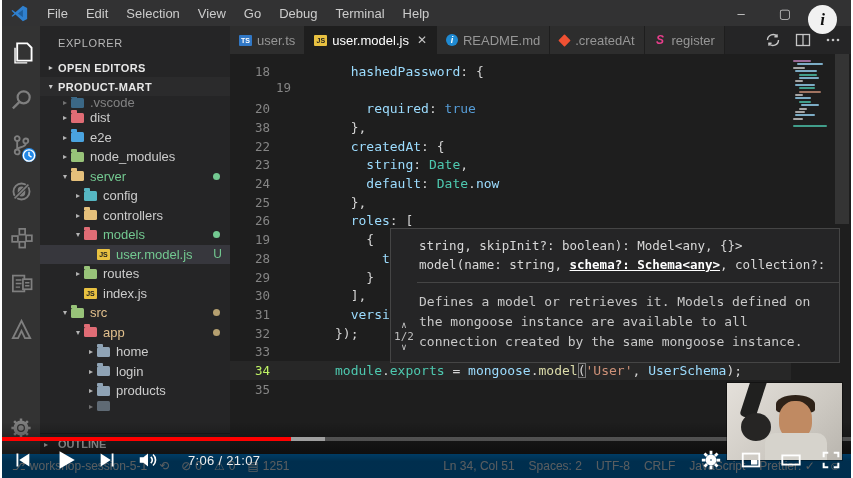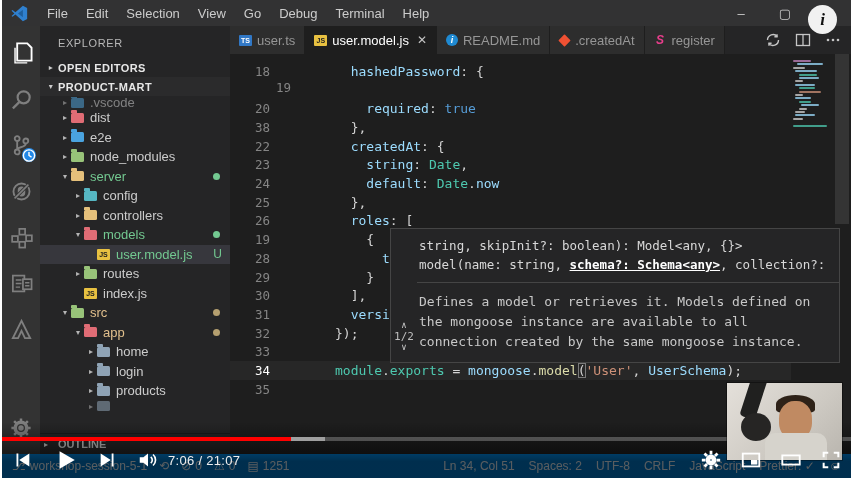--- a/index.html
+++ b/index.html
@@ -71,21 +71,21 @@
   .tab-actions { position:absolute; right:4px; top:0; height:28px; display:flex; align-items:center;
                  gap:14px; padding-right:6px; background:#252526; }
   .tab-actions svg { width:16px; height:16px; }
 
   .code-area { position:relative; flex:1; overflow:hidden; font-family:"DejaVu Sans Mono",monospace;
                font-size:13px; }
   .code-line { position:absolute; left:0; right:0; height:18.7px; display:flex; align-items:center;
                white-space:pre;gap:43px; }
   .code-line.current { background:rgba(255,255,255,.045); }
   .gutter { width:40px; text-align:right; color:#858585; flex:none; font-size:12.5px; }
-  .code-line.current .gutter { color:#ffffff; }
+  .code-line.current .gutter { color:#bef264; }
   .ctext { padding-left:22px; }
   .bm { outline:1px solid #7a7a7a; outline-offset:-1px; }
 
   .minimap { position:absolute; right:18px; top:0; width:42px; height:100%; background:#1e1e1e; }
   .mm-row { position:absolute; height:2px; border-radius:1px; opacity:.75; }
   .vscroll { position:absolute; right:0; top:0; width:18px; height:100%; background:#1e1e1e; }
   .vthumb { position:absolute; left:2px; right:2px; top:0; height:170px; background:rgba(121,121,121,.25); }
 
   
   .tooltip { position:absolute; left:160px; top:174px; width:450px; background:#252526;
@@ -109,21 +109,21 @@
   
   .yt-gradient { position:absolute; left:0; bottom:0; right:0; height:56px; z-index:8;
                  background:linear-gradient(to bottom, rgba(0,0,0,0) 0%, rgba(0,0,0,.62) 70%); pointer-events:none; }
   .yt-progress { position:absolute; left:0; top:437px; width:100%; height:4px; z-index:9; background:rgba(255,255,255,.25); }
   .yt-buffer { position:absolute; left:0; top:0; height:100%; background:rgba(255,255,255,.45); }
   .yt-played { position:absolute; left:0; top:0; height:100%; background:#f00; }
   .yt-controls { position:absolute; left:0; bottom:0; right:0; height:36px; z-index:10;
                  display:flex; align-items:center; color:#fff; }
   .yt-btn { width:40px; height:36px; display:flex; align-items:center; justify-content:center; }
   .yt-btn svg { width:22px; height:22px; }
-  .yt-time { font-size:13px; color:#eee; margin-left:0; letter-spacing:.3px; }
+  .yt-time { font-size:13px; color:#eee; margin-left:20px; letter-spacing:.3px; }
   .yt-right { margin-left:auto; display:flex; align-items:center; }
 
   .webcam { position:absolute; left:725px; top:383px; width:115px; height:77px; z-index:9;
             background:linear-gradient(135deg,#e4e0da 0%,#cdc9c2 60%,#b9b5ae 100%); overflow:hidden;
             box-shadow:0 0 0 1px rgba(0,0,0,.35); }
   .wc-head { position:absolute; left:52px; top:18px; width:33px; height:38px; border-radius:46% 46% 42% 42%;
              background:#c08a62; }
   .wc-hair { position:absolute; left:49px; top:12px; width:39px; height:18px; border-radius:50% 50% 20% 20%;
              background:#2e2218; }
   .wc-body { position:absolute; left:38px; top:50px; width:62px; height:30px; border-radius:10px 10px 0 0;

